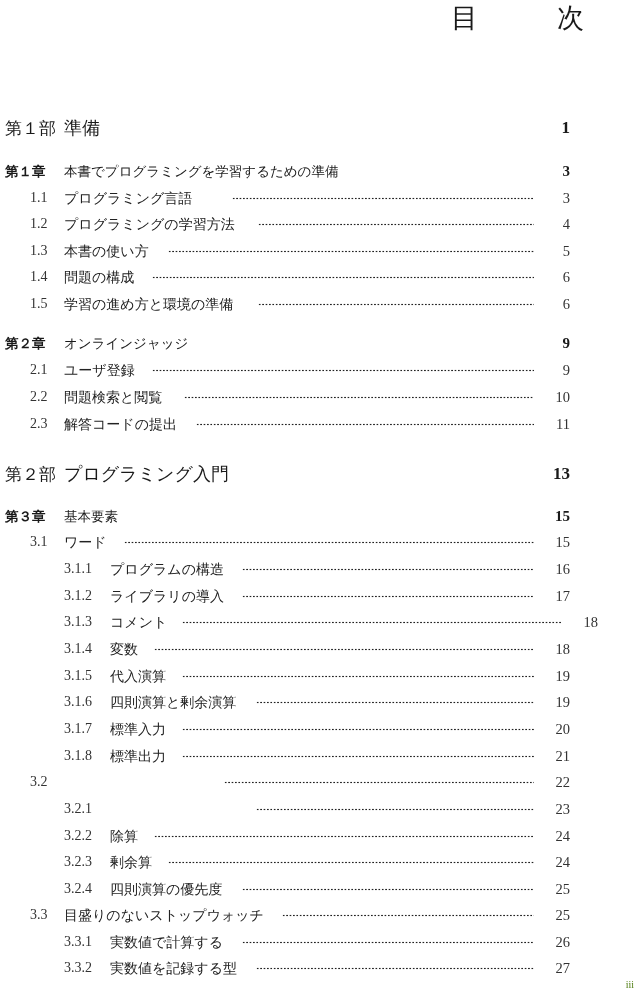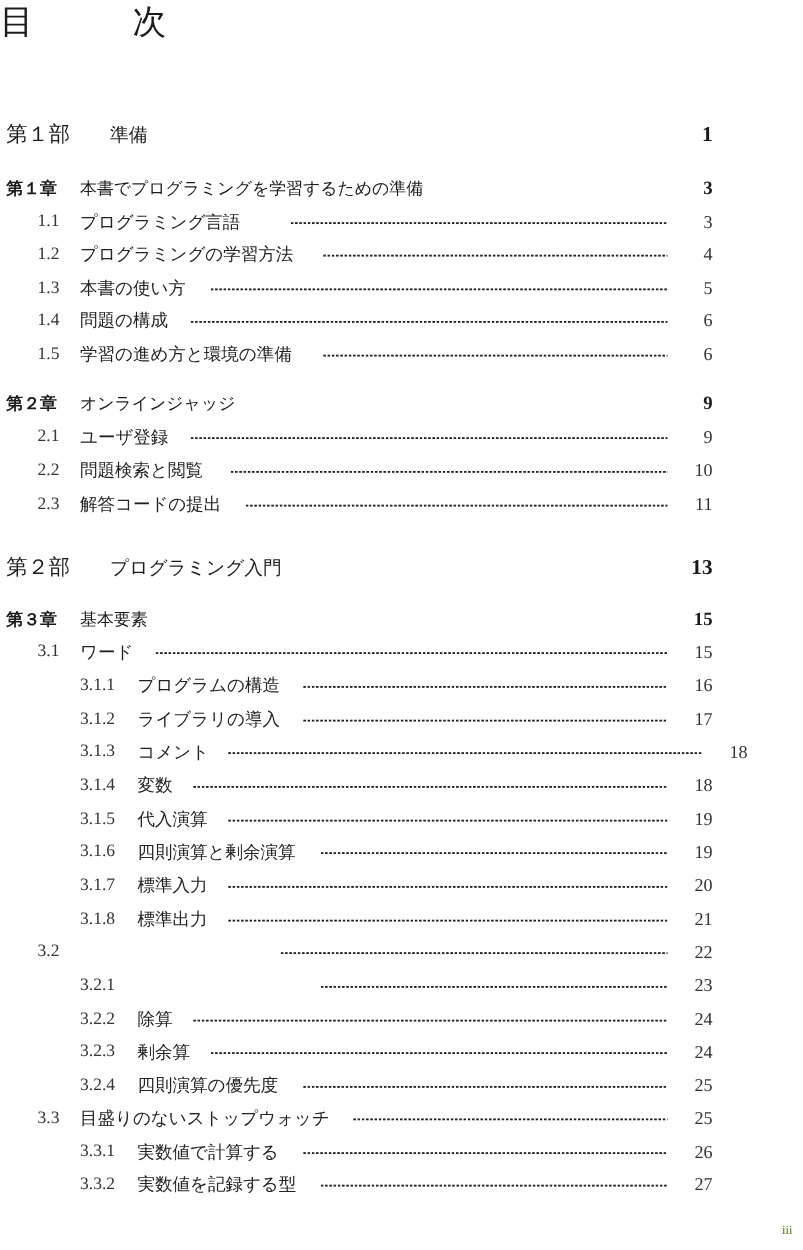--- a/index.html
+++ b/index.html
@@ -1,24 +1,24 @@
 <!DOCTYPE html>
 <html><head>
 <meta charset="utf-8">
 <style>
   html, body { margin:0; padding:0; background:#ffffff; }
   body { width:642px; height:1000px; position:relative; overflow:hidden;
          font-family:"DejaVu Serif","Liberation Serif",serif; color:#1a1a1a; }
-  .title { position:absolute; top:0; left:0; width:610px; text-align:left;
+  .title { position:absolute; top:0; left:0; width:610px; text-align:right;
            font-family:"DejaVu Sans",sans-serif; font-size:27px; letter-spacing:26px;
-           line-height:36px; font-weight:normal; box-sizing:border-box; }
-  .row { position:absolute; left:0; width:578px; height:22px; }
+           line-height:36px; font-weight:normal; padding-left:26px; box-sizing:border-box; }
+  .row { position:absolute; left:0; width:578px; height:22px;margin-top:20px; }
   .row .num, .row .label, .row .page { position:absolute; white-space:nowrap; line-height:22px; }
   .part .num { left:5px; font-size:17px; font-family:"DejaVu Sans",sans-serif; }
-  .part .label { left:88px; font-size:15px; font-family:"DejaVu Sans",sans-serif; }
+  .part .label { left:64px; font-size:18px; font-family:"DejaVu Sans",sans-serif; }
   .part .page { right:8px; font-size:17px; font-family:"Liberation Serif",serif; font-weight:bold; }
   .chap .num { left:5px; font-size:13.5px; font-family:"DejaVu Sans",sans-serif; font-weight:bold; }
   .chap .label { left:64px; font-size:13.5px; font-family:"DejaVu Sans",sans-serif; }
   .chap .page { right:8px; font-size:15px; font-family:"Liberation Serif",serif; font-weight:bold; }
   .sec .num { left:30px; font-size:14px; font-family:"Liberation Serif",serif; color:#333; }
   .sec .label { left:64px; font-size:14px; font-family:"DejaVu Sans",sans-serif; color:#222; }
   .sub .num { left:64px; font-size:14px; font-family:"Liberation Serif",serif; color:#333; }
   .sub .label { left:110px; font-size:14px; font-family:"DejaVu Sans",sans-serif; color:#222; }
   .sec .page, .sub .page { right:8px; font-size:14.5px; font-family:"Liberation Serif",serif; color:#333; }
   .dots { position:absolute; right:44px; top:10px; height:3px;

